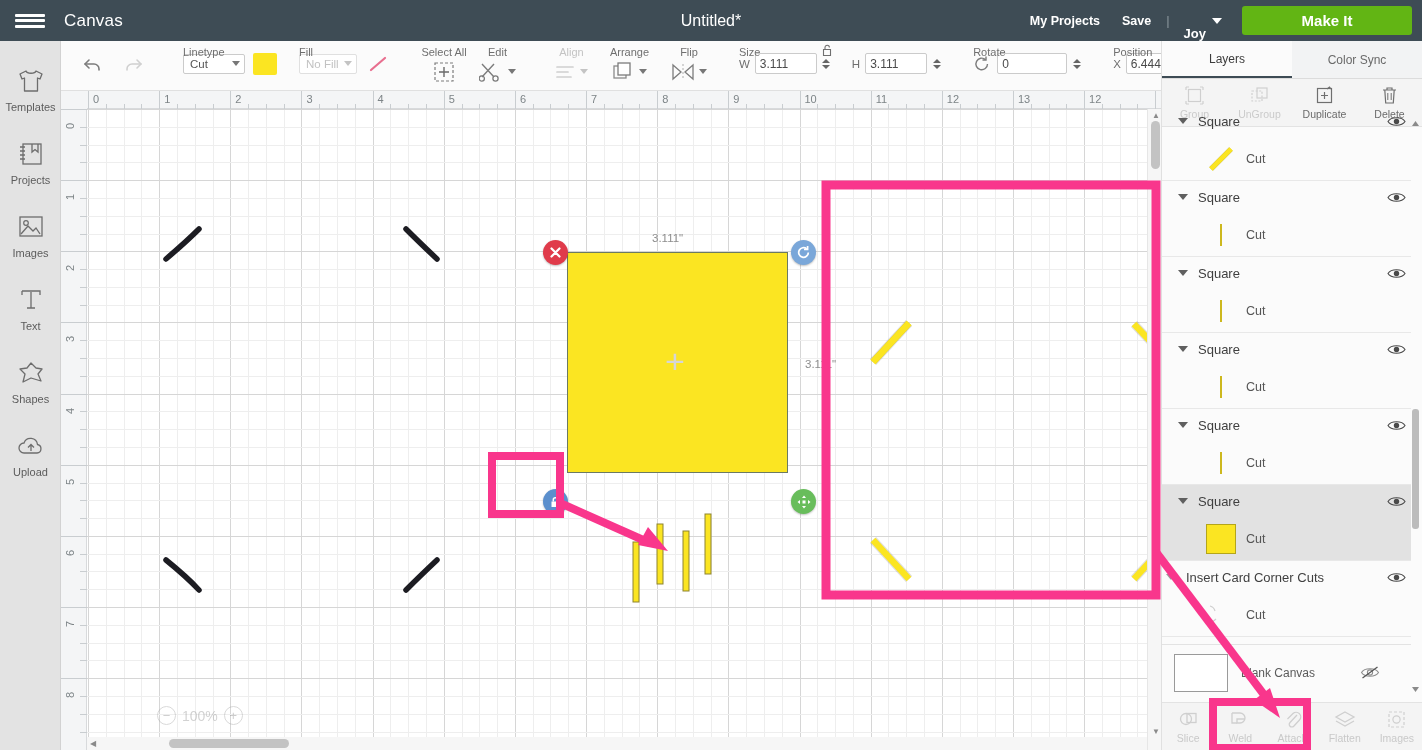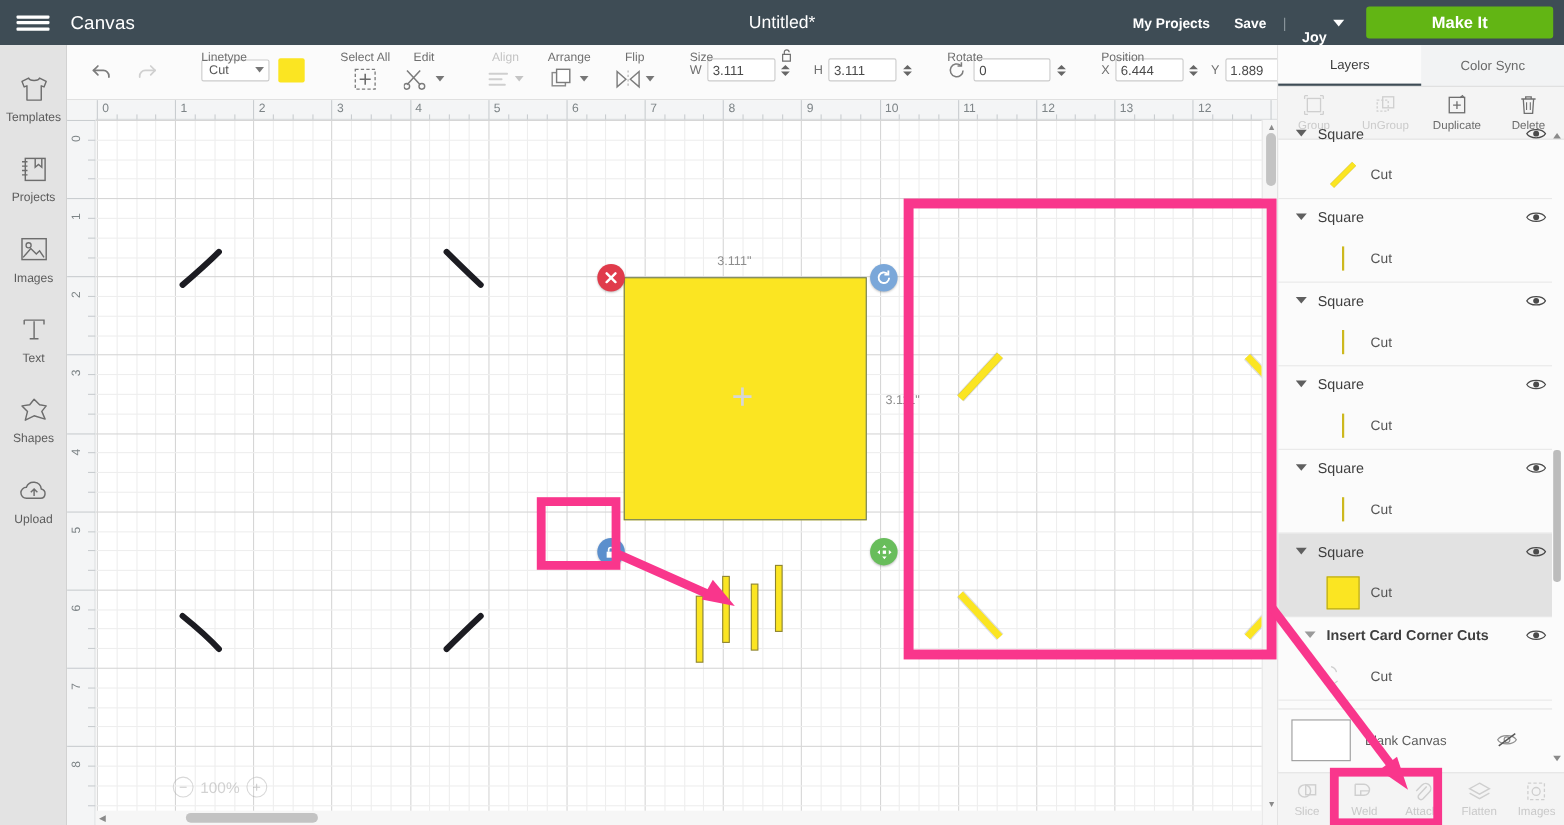--- a/index.html
+++ b/index.html
@@ -285,20 +285,34 @@
     <span class="glabel">Linetype</span>
     <div class="tb-row">
       <div class="selbox" style="width:62px;">
         <span class="cv">Cut</span>
         <span class="caret"></span>
       </div>
       <div class="swatch" id="lt-swatch" style="background: rgb(251, 229, 34);"></div>
     </div>
   </div>
 
+  <div class="tb-group" style="margin-left:22px;">
+    <span class="glabel">Fill</span>
+    <div class="tb-row">
+      <div class="selbox" style="width:58px;color:#c2c2c2;border-color:#e0e0e0;">
+        <span class="cv">No Fill</span>
+        <span class="caret dim"></span>
+      </div>
+      <span class="icon-btn" style="margin-left:10px;">
+        <svg width="22" height="20" viewBox="0 0 22 20">
+            <path d="M4 16 L18 4" stroke="#e86f8f" stroke-width="2.2" stroke-linecap="round"></path>
+          </svg>
+      </span>
+    </div>
+  </div>
 
   <div class="tb-sep" style="margin-left:22px;"></div>
 
   <div class="tbtn">
     <span class="tlab">Select All</span>
     <span class="tic">
       <svg width="22" height="22" viewBox="0 0 22 22">
           <rect x="2" y="2" width="18" height="18" fill="none" stroke="#7c7c7c" stroke-width="1.2" stroke-dasharray="3 2"></rect>
           <path d="M11 6v10M6 11h10" stroke="#6a6a6a" stroke-width="1.4"></path>
         </svg>
@@ -900,21 +914,21 @@
       </div>
       <div class="lg-child">
         <span class="thumb">
             <span class="thumb-sq"></span>
           </span>
         <span class="ctext">Cut</span>
       </div>
     </div>
 
     <div class="layer-group">
-      <div class="lg-head" style="padding-left:24px;font-weight:bold;">
+      <div class="lg-head" style="padding-left:4px;">
         <span class="lg-caret" style="border-top-color:#9a9a9a;"></span>
         <span class="lg-name">Insert Card Corner Cuts</span>
         <span class="eye">
           <svg width="19" height="13" viewBox="0 0 19 13">
               <path d="M1 6.5 C4 1.5 15 1.5 18 6.5 C15 11.5 4 11.5 1 6.5Z" fill="none" stroke="#4a4a4a" stroke-width="1.1"></path>
               <circle cx="9.5" cy="6.5" r="2.7" fill="#4a4a4a"></circle>
             </svg>
         </span>
       </div>
       <div class="lg-child">

